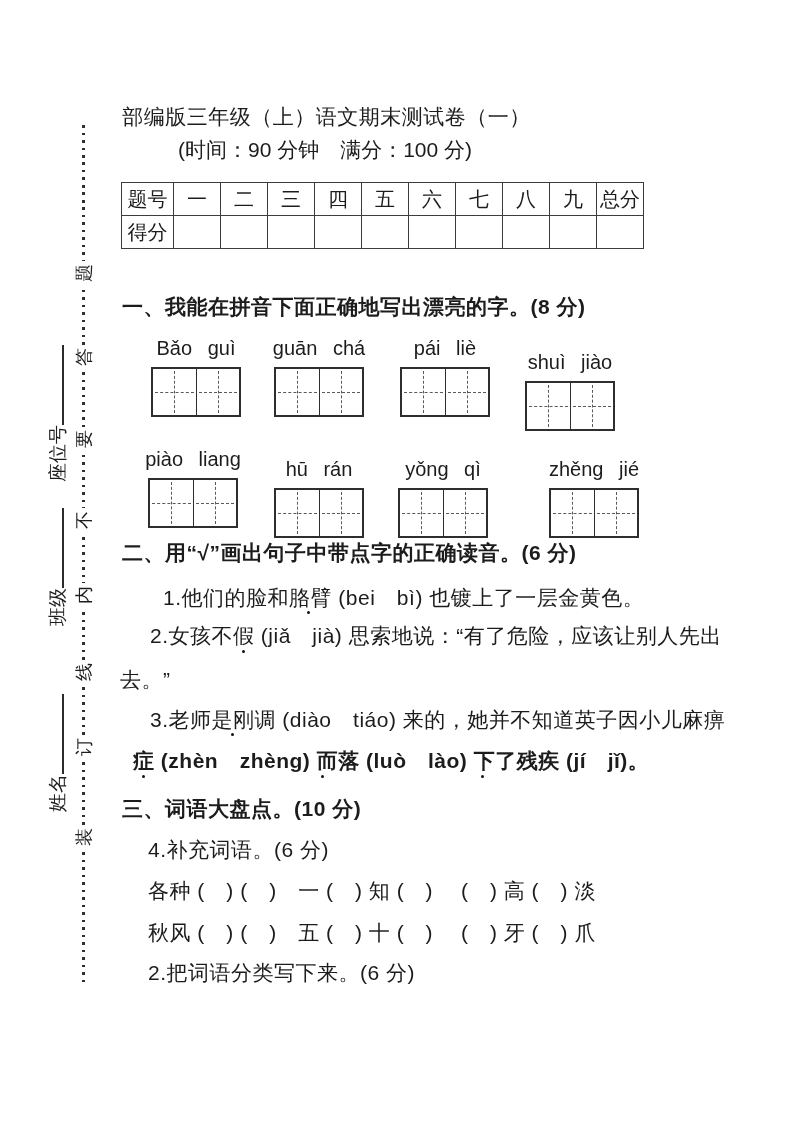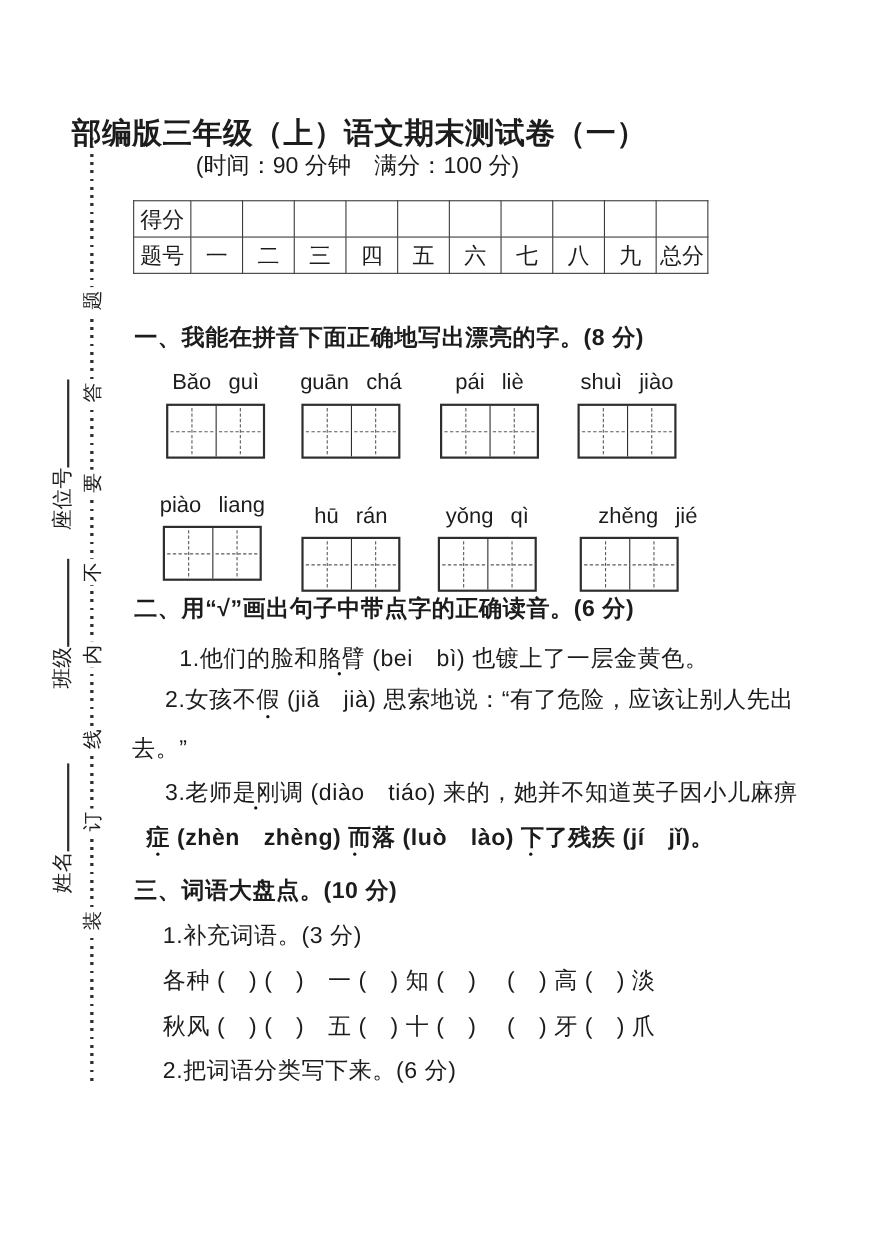--- a/index.html
+++ b/index.html
@@ -2,21 +2,21 @@
 <html><head>
 <meta charset="utf-8">
 <style>
   html,body{margin:0;padding:0;}
   body{
     width:793px;height:1122px;background:#ffffff;position:relative;overflow:hidden;
     font-family:"Liberation Sans",sans-serif;color:#1c1c1c;
   }
   .abs{position:absolute;white-space:pre;}
   
-  .title{left:0;top:103px;width:653px;text-align:center;font-size:27px;font-weight:700;letter-spacing:.5px;}
+  .title{left:0;top:103px;width:653px;text-align:center;font-size:21px;font-weight:400;letter-spacing:.5px;}
   .subtitle{left:0;top:136px;width:650px;text-align:center;font-size:21px;}
   
   .score-table{position:absolute;left:121px;top:182px;border-collapse:collapse;table-layout:fixed;}
   .score-table td{border:1px solid #3c3c3c;height:32px;text-align:center;font-size:20px;padding:0;}
   .score-table td.lbl{width:51px;}
   .score-table td.col{width:46px;}
   
   .h{font-size:21px;font-weight:700;letter-spacing:.5px;}
   .t{font-size:21px;letter-spacing:.5px;}
   .l-s1h{left:122px;top:293px;}
@@ -69,45 +69,45 @@
     <span class="bind-char" style="top: 747px;">订</span>
     <span class="bind-char" style="top: 837px;">装</span>
   </div>
 <div class="name-line" id="name-line"><span class="fld"><span>姓名</span><span class="blank"></span></span><span class="fld"><span>班级</span><span class="blank"></span></span><span class="fld"><span>座位号</span><span class="blank"></span></span></div>
 
 <div class="abs title">部编版三年级（上）语文期末测试卷（一）</div>
 <div class="abs subtitle">(时间：90 分钟　满分：100 分)</div>
 
 <table class="score-table">
   <tbody>
+    <tr id="row-q">
+      <td class="lbl">题号</td>
+    <td class="col">一</td>
+        <td class="col">二</td>
+        <td class="col">三</td>
+        <td class="col">四</td>
+        <td class="col">五</td>
+        <td class="col">六</td>
+        <td class="col">七</td>
+        <td class="col">八</td>
+        <td class="col">九</td>
+        <td class="col">总分</td>
+      </tr>
     <tr id="row-s">
       <td class="lbl">得分</td>
     <td class="col"></td>
         <td class="col"></td>
         <td class="col"></td>
         <td class="col"></td>
         <td class="col"></td>
         <td class="col"></td>
         <td class="col"></td>
         <td class="col"></td>
         <td class="col"></td>
         <td class="col"></td>
-      </tr>
-    <tr id="row-q">
-      <td class="lbl">题号</td>
-    <td class="col">一</td>
-        <td class="col">二</td>
-        <td class="col">三</td>
-        <td class="col">四</td>
-        <td class="col">五</td>
-        <td class="col">六</td>
-        <td class="col">七</td>
-        <td class="col">八</td>
-        <td class="col">九</td>
-        <td class="col">总分</td>
       </tr>
   </tbody>
 </table>
 
 <div class="abs h l-s1h">一、我能在拼音下面正确地写出漂亮的字。(8 分)</div>
 <div id="pinyin-groups">
     <div class="pin-group" style="left: 134px; top: 336px;">
       <div class="pinyin">Bǎo guì</div>
       <div class="tzg">
         <div class="cell"></div>
@@ -121,21 +121,21 @@
         <div class="cell"></div>
       </div>
     </div>
     <div class="pin-group" style="left: 383px; top: 336px;">
       <div class="pinyin">pái liè</div>
       <div class="tzg">
         <div class="cell"></div>
         <div class="cell"></div>
       </div>
     </div>
-    <div class="pin-group" style="left: 508px; top: 336px; text-align: center;">
+    <div class="pin-group" style="left: 508px; top: 350px; text-align: center;">
       <div class="pinyin">shuì jiào</div>
       <div class="tzg">
         <div class="cell"></div>
         <div class="cell"></div>
       </div>
     </div>
     <div class="pin-group" style="left: 131px; top: 447px;">
       <div class="pinyin">piào liang</div>
       <div class="tzg">
         <div class="cell"></div>
@@ -149,21 +149,21 @@
         <div class="cell"></div>
       </div>
     </div>
     <div class="pin-group" style="left: 381px; top: 457px;">
       <div class="pinyin">yǒng qì</div>
       <div class="tzg">
         <div class="cell"></div>
         <div class="cell"></div>
       </div>
     </div>
-    <div class="pin-group" style="left: 510px; top: 457px; text-align: right;">
+    <div class="pin-group" style="left: 532px; top: 457px;">
       <div class="pinyin">zhěng jié</div>
       <div class="tzg">
         <div class="cell"></div>
         <div class="cell"></div>
       </div>
     </div>
   </div>
 
 <div class="abs h l-s2h">二、用“√”画出句子中带点字的正确读音。(6 分)</div>
 <div class="abs t l-s2-0">1.他们的脸和胳臂 (bei　bì) 也镀上了一层金黄色。</div>
@@ -172,16 +172,16 @@
 <div class="abs t l-s2-3">3.老师是刚调 (diào　tiáo) 来的，她并不知道英子因小儿麻痹</div>
 <div class="abs t l-s2-4">症 (zhèn　zhèng) 而落 (luò　lào) 下了残疾 (jí　jǐ)。</div>
 <div class="dot d0"></div>
 <div class="dot d1"></div>
 <div class="dot d2"></div>
 <div class="dot d3"></div>
 <div class="dot d4"></div>
 <div class="dot d5"></div>
 
 <div class="abs h l-s3h">三、词语大盘点。(10 分)</div>
-<div class="abs t l-s3-0">1.补充词语。(3 分)</div>
+<div class="abs t l-s3-0">4.补充词语。(6 分)</div>
 <div class="abs t l-s3-1">各种 (　) (　)　一 (　) 知 (　)　 (　) 高 (　) 淡</div>
 <div class="abs t l-s3-2">秋风 (　) (　)　五 (　) 十 (　)　 (　) 牙 (　) 爪</div>
 <div class="abs t l-s3-3">2.把词语分类写下来。(6 分)</div>
 
 </body></html>

